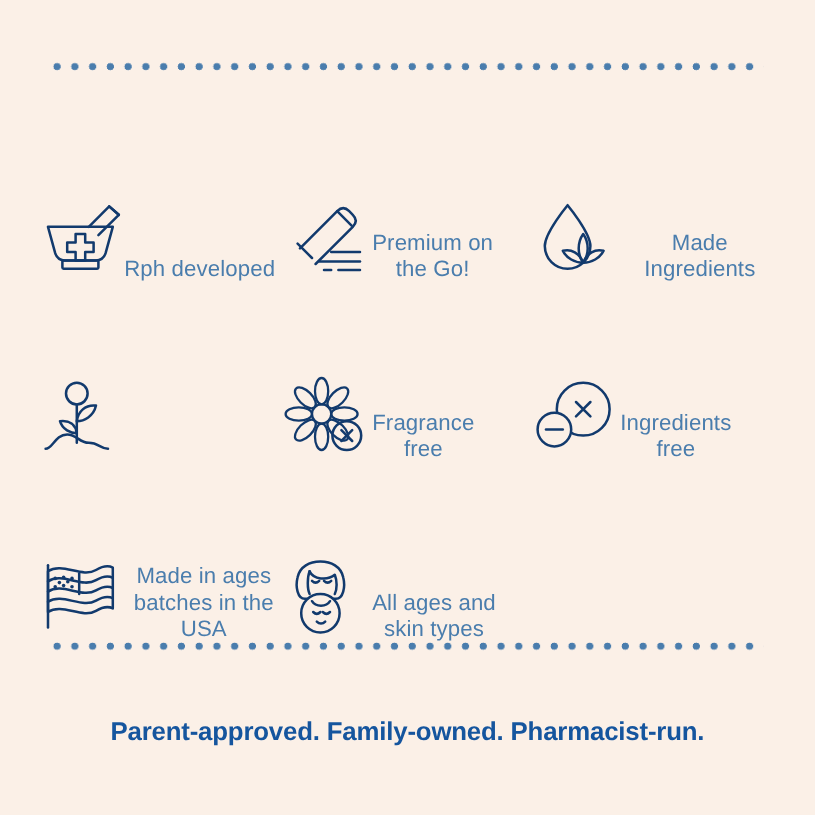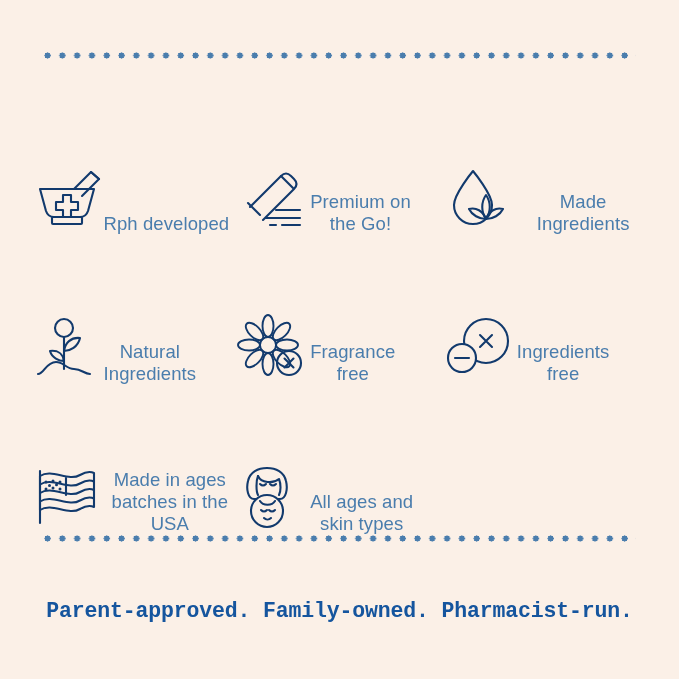--- a/index.html
+++ b/index.html
@@ -88,21 +88,20 @@
     white-space: pre-line;
   }
 
   
   .tagline-wrap {
     width: 100%;
     flex: 1 1 auto;
     display: flex;
     align-items: center;
     justify-content: center;
-    font-family: Liberation Mono, monospace;
   }
   .tagline {
     color: #15559e;
     font-size: 21.5px;
     font-weight: bold;
     letter-spacing: -0.15px;
     text-align: center;
   }
 </style>
 </head>
@@ -158,22 +157,20 @@
     <div class="cell">
       <div class="icon-wrap">
         <svg width="74" height="62" viewBox="0 0 74 62">
           <circle class="ico" cx="34" cy="11" r="9"></circle>
           <path class="ico" d="M34 20 V52"></path>
           <path class="ico" d="M34 34 C40 34 48 30 50 21 C41 20 35 26 34 34 Z"></path>
           <path class="ico" d="M34 44 C29 44 22 41 20 34 C28 33 33 37 34 44 Z"></path>
           <path class="ico" d="M8 57 C14 57 16 45 26 45 C34 45 36 52 44 52 C52 52 54 57 60 57"></path>
         </svg>
       </div>
-      <div class="label">Natural
-Ingredients</div>
     </div>
 
     <div class="cell">
       <div class="icon-wrap">
         <svg width="74" height="62" viewBox="0 0 74 62">
           <g class="ico-thin">
             <ellipse cx="32" cy="9" rx="5.5" ry="11"></ellipse>
             <ellipse cx="32" cy="47" rx="5.5" ry="11"></ellipse>
             <ellipse cx="13" cy="28" rx="11" ry="5.5"></ellipse>
             <ellipse cx="51" cy="28" rx="11" ry="5.5"></ellipse>

